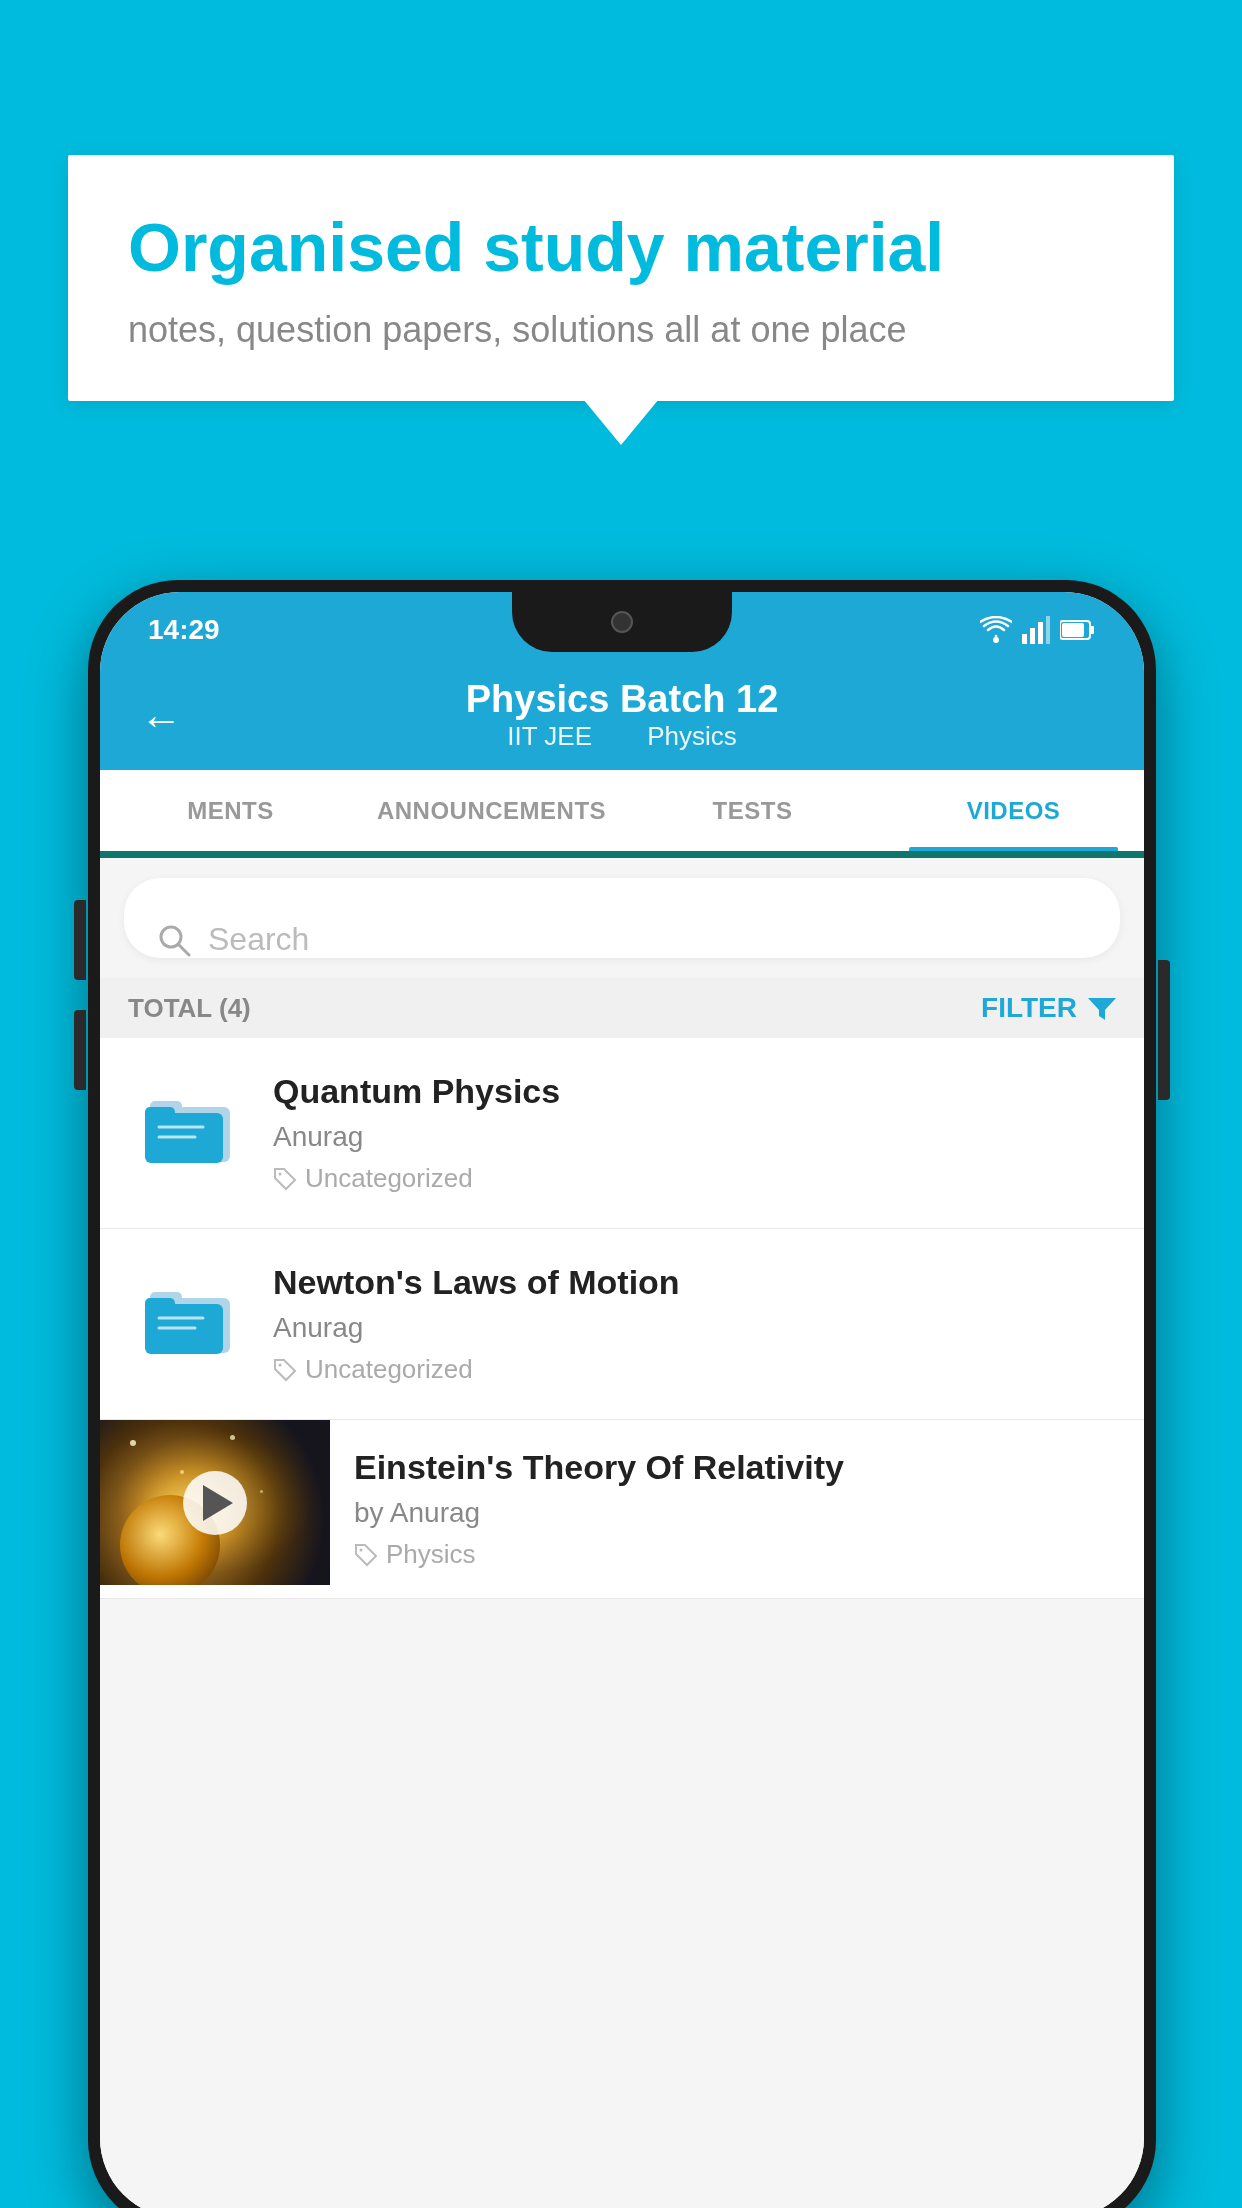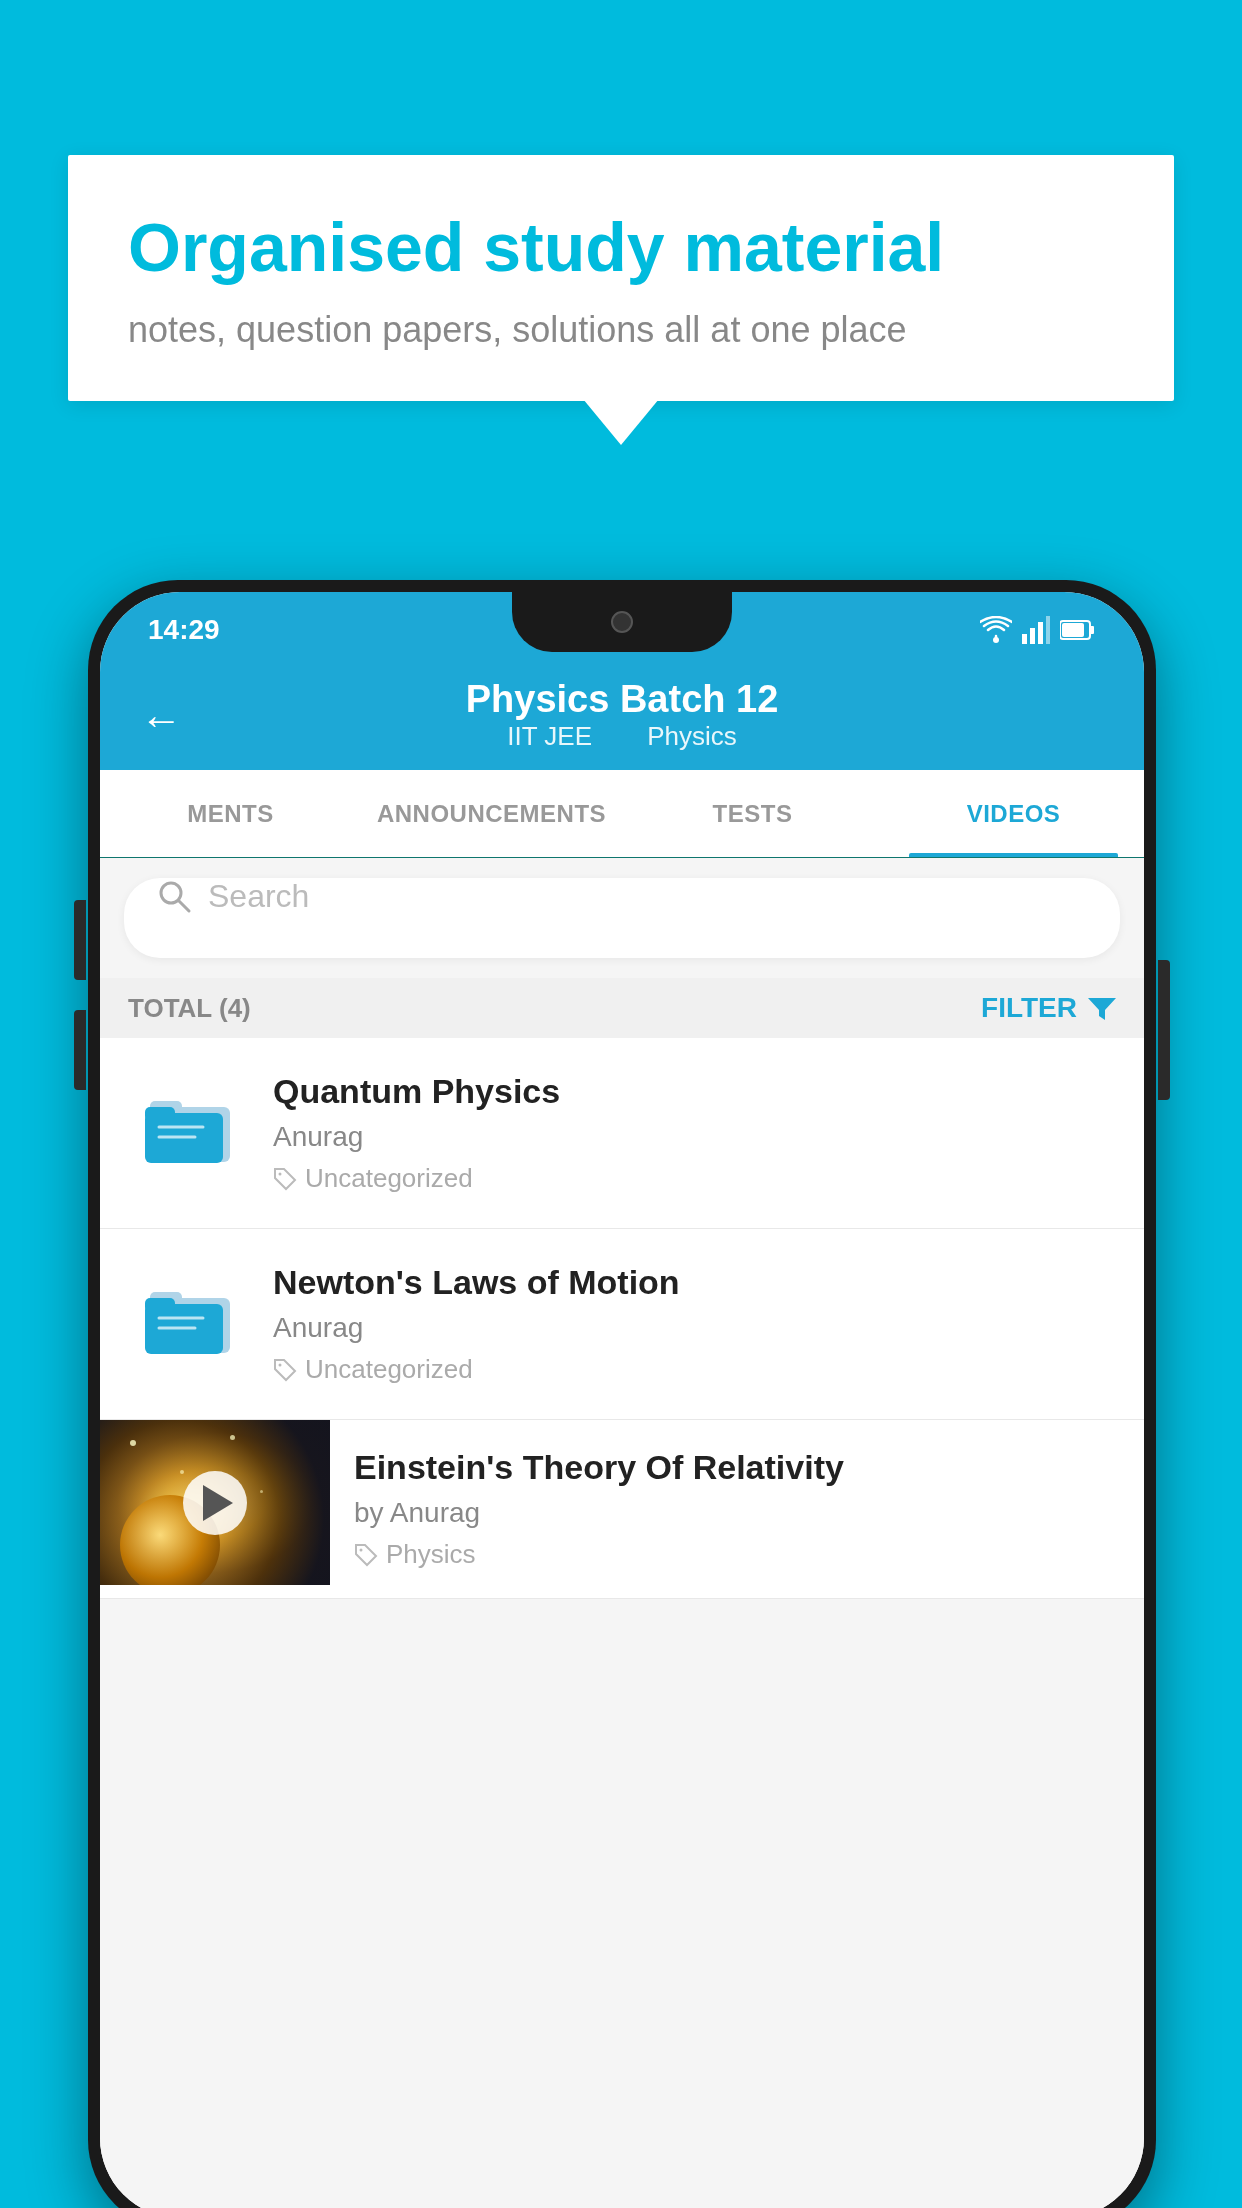--- a/index.html
+++ b/index.html
@@ -172,21 +172,21 @@
     
     .tabs-bar {
       position: absolute;
       top: 178px;
       left: 0;
       right: 0;
       height: 88px;
       background: white;
       display: flex;
       align-items: center;
-      border-bottom: 1px solid #0f766e;
+      border-bottom: 7px solid #0f766e;
       z-index: 5;
     }
 
     .tab-item {
       flex: 1;
       text-align: center;
       font-size: 24px;
       font-weight: 600;
       color: #999;
       height: 100%;
@@ -224,21 +224,21 @@
       overflow: hidden;
     }
 
     
     .search-bar {
       margin: 20px 24px;
       background: white;
       border-radius: 36px;
       height: 80px;
       display: flex;
-      align-items: flex-start;
+      align-items: flex-end;
       padding: 0 32px;
       box-shadow: 0 2px 8px rgba(0,0,0,0.06);
     }
 
     .search-icon {
       color: #aaa;
       font-size: 36px;
       margin-right: 16px;
     }
 

